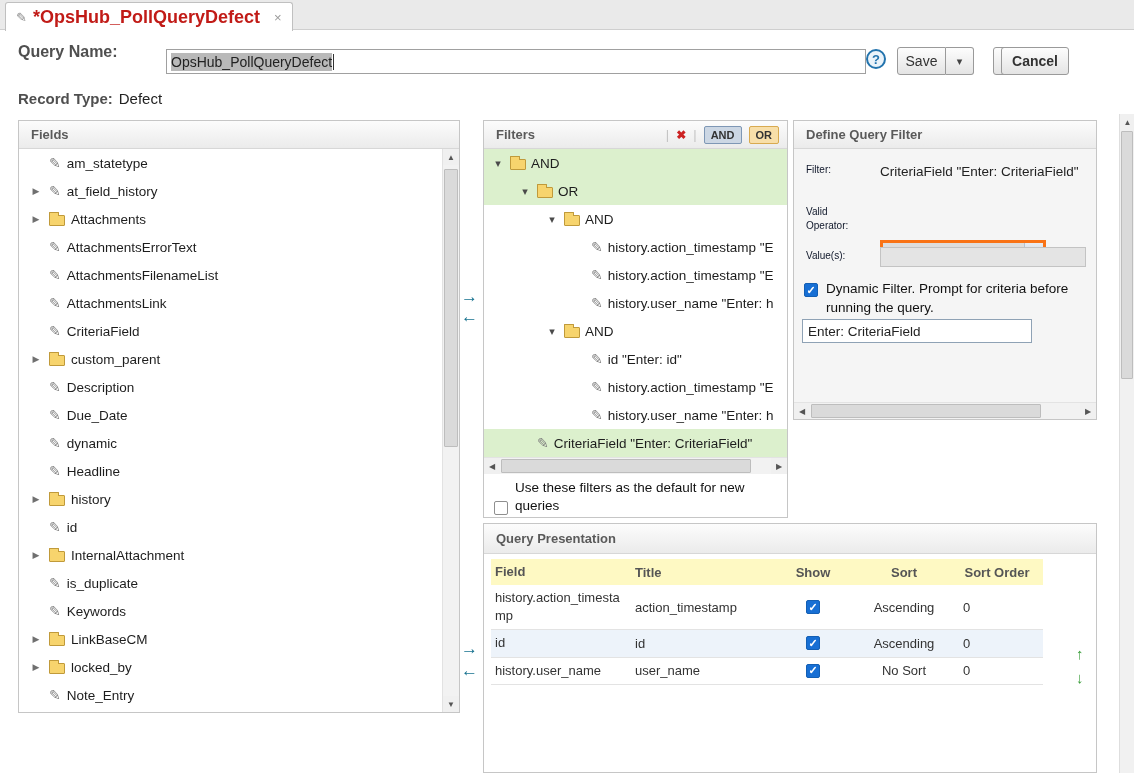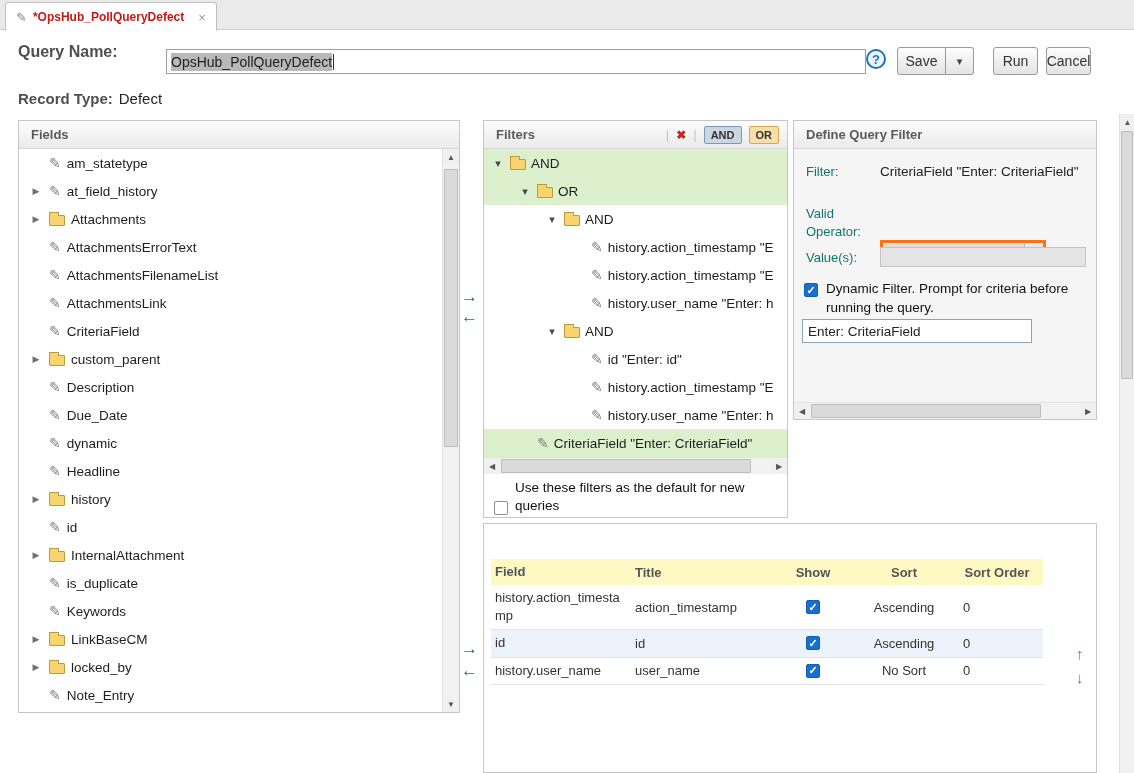--- a/index.html
+++ b/index.html
@@ -3,35 +3,35 @@
 <meta charset="utf-8">
 <style>
   * { margin:0; padding:0; box-sizing:border-box; }
   body { font-family:"Liberation Sans", sans-serif; background:#fff; }
   .screen { position:relative; width:1134px; height:773px; background:#fff; overflow:hidden; }
 
   
   .tabbar { position:absolute; left:0; top:0; width:1134px; height:30px; background:#eaeaea; border-bottom:1px solid #cfcfcf; }
   .tab { position:absolute; left:5px; top:2px; height:29px; background:#fff; border:1px solid #c0c0c0; border-bottom:none; border-radius:3px 3px 0 0; display:flex; align-items:center; gap:6px; padding:0 10px; z-index:2; }
   .tab-pencil { color:#8a8a8a; font-size:13px; }
-  .tab-title { color:var(--tab_red,#c11b17); font-weight:bold; font-size:12px; }
+  .tab-title { color:var(--tab_red,#c11b17); font-weight:bold; font-size:18px; }
   .tab-close { color:#9a9a9a; font-size:13px; margin-left:8px; cursor:pointer; }
 
   
   .qname-label { position:absolute; left:18px; top:43px; font-size:16px; font-weight:bold; color:#4f4f4f; }
   .qname-input { position:absolute; left:166px; top:49px; width:700px; height:25px; border:1px solid #a0a0a0; background:#fff; font-size:14px; color:#222; display:flex; align-items:center; padding:0 4px; }
   .qname-sel { background:#b9b9b9; padding:1px 0; }
   .caret { width:1px; height:16px; background:#333; display:inline-block; margin-left:1px; }
   .help { position:absolute; left:866px; top:49px; width:20px; height:20px; border:2px solid #2273ad; border-radius:50%; color:#2273ad; font-weight:bold; font-size:13px; display:flex; align-items:center; justify-content:center; background:#eaf3fa; }
   .btn { border:1px solid #9a9a9a; border-radius:3px; background:linear-gradient(#fdfdfd,#e4e4e4); font-size:14px; color:#333; display:flex; align-items:center; justify-content:center; cursor:pointer; }
   .btn-group { position:absolute; left:897px; top:47px; height:28px; display:flex; }
   .seg-main { width:49px; height:28px; border-radius:3px 0 0 3px; }
   .seg-caret { width:28px; height:28px; border-left:none; border-radius:0 3px 3px 0; font-size:11px; color:#444; }
   .btn-run { position:absolute; left:993px; top:47px; width:45px; height:28px; }
-  .btn-cancel { position:absolute; left:1046px; top:47px; width:45px; height:28px; }
+  .btn-cancel { position:absolute; left:1001px; top:47px; width:68px; height:28px;font-weight:bold; }
 
   .record-type { position:absolute; left:18px; top:90px; font-size:15px; }
   .rt-label { font-weight:bold; color:#4f4f4f; margin-right:6px; }
   .rt-value { color:#222; }
 
   
   .panel { position:absolute; border:1px solid #c6c6c6; background:#fff; overflow:hidden; }
   .panel-header { height:28px; background:linear-gradient(#fcfcfc,#ebebeb); border-bottom:1px solid #d7d7d7; display:flex; align-items:center; padding:0 12px; font-weight:bold; color:var(--header_text,#5a5a5a); font-size:13px; }
 
   #fields-panel { left:18px; top:120px; width:442px; height:593px; }
@@ -81,21 +81,21 @@
 
   .default-row { position:absolute; left:10px; top:358px; width:285px; display:flex; gap:7px;align-items:flex-end; }
   .default-label { font-size:13.5px; color:#111; line-height:1.35; width:264px; }
 
   .cb { display:inline-flex; width:14px; height:14px; border:1px solid #8f8f8f; background:#fff; border-radius:2px; align-items:center; justify-content:center; font-size:11px; line-height:1; color:#fff; flex:none; cursor:pointer; }
   .cb.checked { background:var(--checkbox_blue,#176fd4); border-color:#135fb4; font-weight:bold; }
 
   
   #define-panel { left:793px; top:120px; width:304px; height:300px; background:#f5f5f5; }
   .define-body { position:absolute; left:0; top:28px; right:0; bottom:0; }
-  .d-label { position:absolute; font-size:13px; color:#0f766e; line-height:1.35; }
+  .d-label { position:absolute; font-size:10px; color:#0f172a; line-height:1.35; }
   .d-value { position:absolute; font-size:13.5px; color:#222; line-height:1.35; }
   .l-filter { left:12px; top:14px; }
   .v-filter { left:86px; top:14px; width:206px; }
   .l-op { left:12px; top:56px; width:64px; }
   .dd { position:absolute; left:86px; top:62px; width:166px; height:22px; background:#dedede; border:3px solid #f97316; display:flex; align-items:center;margin-top:29px; }
   .dd-text { flex:1; font-size:13px; color:#a9a9a9; padding-left:6px; overflow:hidden; white-space:nowrap; }
   .dd-arrow { width:19px; height:100%; display:flex; align-items:center; justify-content:center; font-size:10px; color:#7d8ea5; background:linear-gradient(#e8edf3,#c9d4e0); border-left:1px solid #b8c2cf; }
   .l-val { left:12px; top:100px; }
   .val-input { position:absolute; left:86px; top:98px; width:206px; height:20px; background:#e4e4e4; border:1px solid #c3c3c3; }
   .dyn-cb { position:absolute; left:10px; top:134px; }
@@ -376,20 +376,23 @@
       <div class="harrow left">◀</div>
       <div class="hthumb"></div>
       <div class="harrow right">▶</div>
     </div>
   </div>
 
   <div class="xfer" style="left:461px; top:640px;">→</div>
   <div class="xfer" style="left:461px; top:662px;">←</div>
 
   <div class="panel" id="qp-panel">
+    <div class="panel-header">
+      <span>Query Presentation</span>
+    </div>
     <div class="qp-table">
       <div class="qp-head">
           <div class="qp-hcell c-field">Field</div>
           <div class="qp-hcell c-title">Title</div>
           <div class="qp-hcell c-show">Show</div>
           <div class="qp-hcell c-sort">Sort</div>
           <div class="qp-hcell c-order">Sort Order</div>
         </div>
       <div>
           <div class="qp-row">

